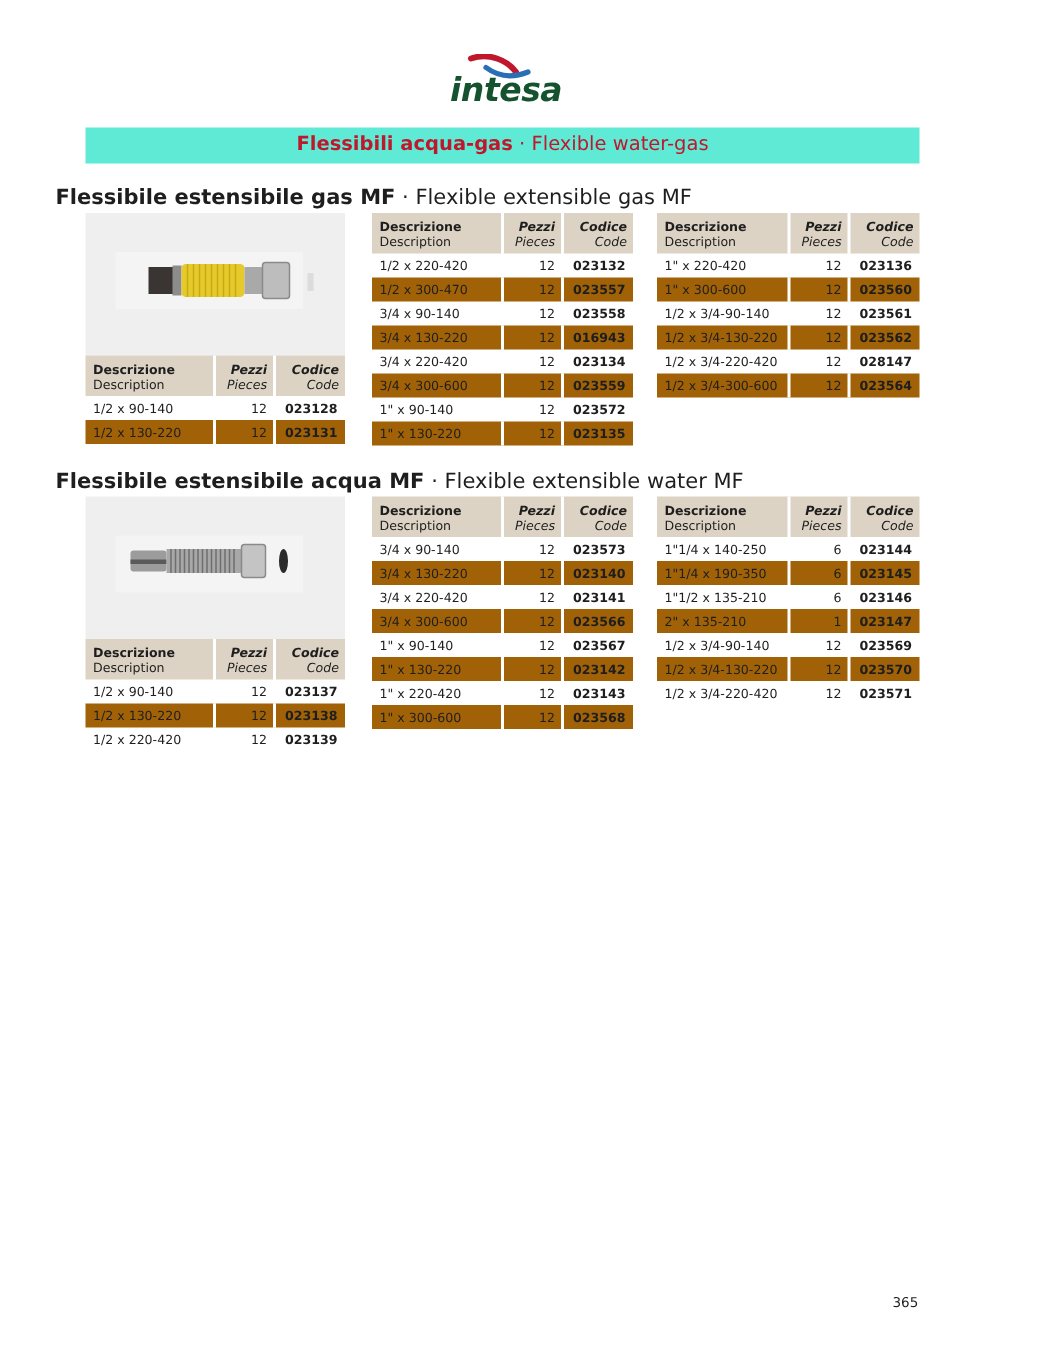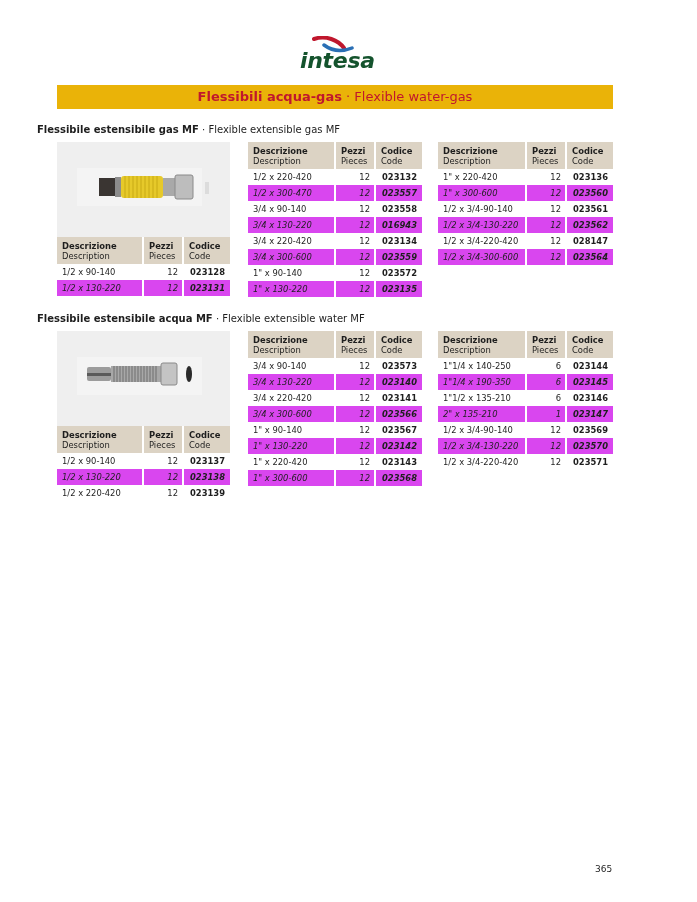--- a/index.html
+++ b/index.html
@@ -1,35 +1,35 @@
 <!DOCTYPE html>
 <html><head>
 <meta charset="utf-8">
 <style>
   html, body { margin:0; padding:0; background:#ffffff; }
   body { width:697px; height:902px; position:relative; font-family:"DejaVu Sans", sans-serif; color:#1e1e1e; overflow:hidden; }
   .logo { position:absolute; left:298px; top:36px; width:80px; height:42px; }
   .logo svg { position:absolute; left:10px; top:0; }
   .logo-text { position:absolute; left:2px; top:12px; font-family:"DejaVu Sans", sans-serif; font-style:italic; font-weight:bold; font-size:22px; color:#14532d; letter-spacing:-0.3px; }
-  .band { position:absolute; left:57px; top:85px; width:556px; height:24px; background:#eab308; text-align:center; line-height:24px; font-size:13px; color:#c0172d; }
+  .band { position:absolute; left:57px; top:85px; width:556px; height:24px; background:#5eead4; text-align:center; line-height:24px; font-size:13px; color:#c0172d; }
   .band b { font-weight:bold; }
-  .section-title { position:absolute; left:37px; font-size:10px; color:#1e1e1e; }
+  .section-title { position:absolute; left:37px; font-size:14px; color:#1e1e1e; }
   .section-title b { font-weight:bold; }
   .photo { position:absolute; left:57px; width:173px; background:#efefef; }
   table.t { position:absolute; border-collapse:collapse; font-size:8.4px; table-layout:fixed; }
   table.t th { background:#dcd3c4; font-weight:normal; line-height:10px; padding:4px 4px 3px 5px; border-right:2px solid #ffffff; vertical-align:middle;margin-top:45px; }
   table.t th:last-child { border-right:none; }
   table.t th .it { font-weight:bold; display:block; }
-  table.t th.c { text-align:left; }
+  table.t th.c { text-align:right;font-style:italic; }
   table.t th.l { text-align:left; }
   table.t td { height:16px; padding:0 4px 0 5px; border-right:2px solid #ffffff; white-space:nowrap; }
   table.t td:last-child { border-right:none; }
   table.t td.c { text-align:right; }
   table.t td.code { font-weight:bold; text-align:center; }
-  table.t tr.alt td { background:#d946ef;font-style:italic; }
+  table.t tr.alt td { background:#a16207; }
   .pagenum { position:absolute; left:595px; top:864px; font-size:9px; color:#1e1e1e; }
 </style>
 </head>
 <body>
 
 <div class="logo">
   <svg width="60" height="18" viewBox="0 0 60 18">
     <path d="M6 3 C18 -1, 30 4, 36 12" stroke="#c0172d" stroke-width="4" fill="none" stroke-linecap="round"></path>
     <path d="M16 9 C24 15, 34 16, 44 12" stroke="#2a6fb5" stroke-width="3.5" fill="none" stroke-linecap="round"></path>
   </svg>

